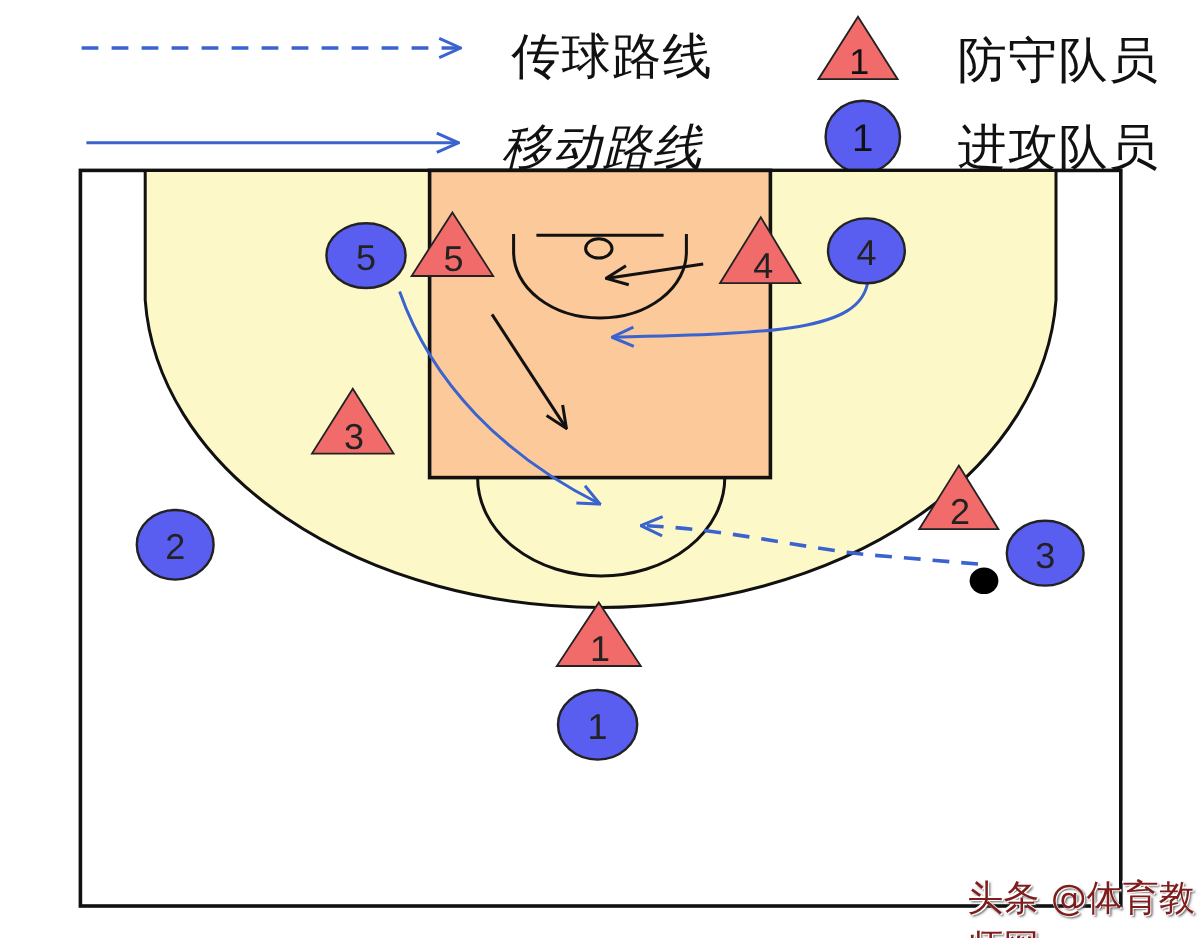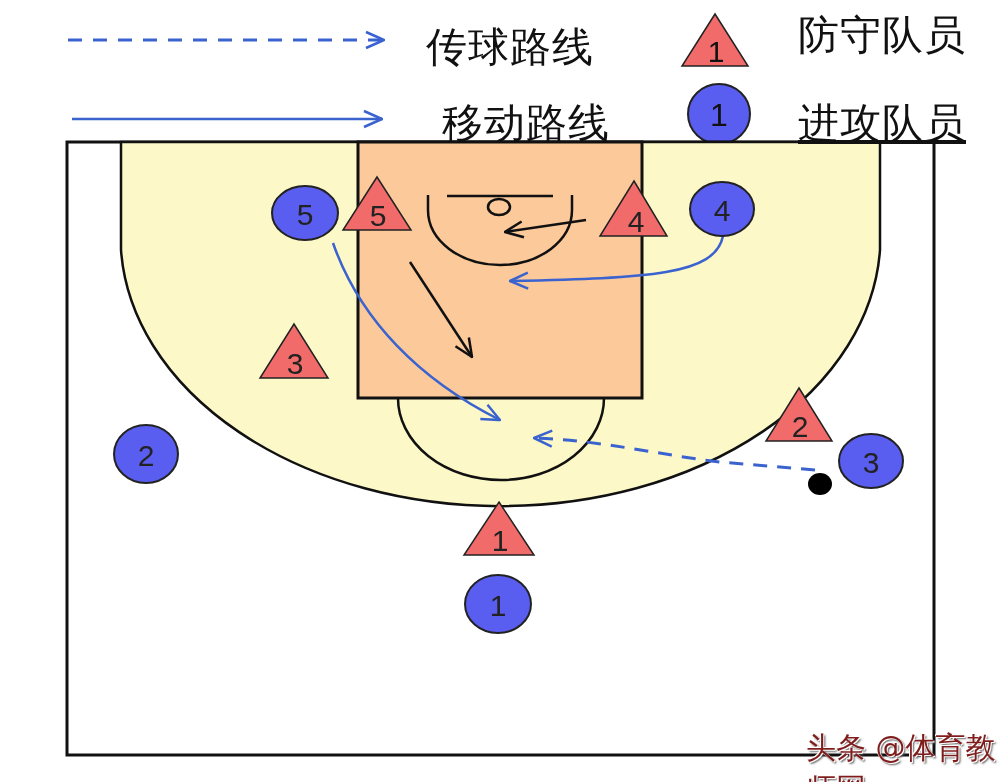--- a/index.html
+++ b/index.html
@@ -91,16 +91,16 @@
     <ellipse cx="722" cy="209" rx="32" ry="27" fill="#5a5ef0" stroke="#222" stroke-width="2"></ellipse>
     <text x="722" y="221" font-size="30" text-anchor="middle" fill="#222" font-family="Liberation Sans, sans-serif">4</text>
   </g>
   <g>
     <ellipse cx="305" cy="213" rx="33" ry="27" fill="#5a5ef0" stroke="#222" stroke-width="2"></ellipse>
     <text x="305" y="225" font-size="30" text-anchor="middle" fill="#222" font-family="Liberation Sans, sans-serif">5</text>
   </g>
 </svg>
 
 <div class="lbl" style="left:426px;top:20px;">传球路线</div>
-<div class="lbl" style="left:442px;top:96px;">移动路线</div>
-<div class="lbl" style="left:798px;top:8px;">防守队员</div>
-<div class="lbl" style="left:798px;top:96px;text-decoration:underline;">进攻队员</div>
+<div class="lbl" style="left:418px;top:96px;font-style:italic;">移动路线</div>
+<div class="lbl" style="left:798px;top:23px;">防守队员</div>
+<div class="lbl" style="left:798px;top:96px;">进攻队员</div>
 <div class="wm">头条 @体育教师网</div>
 
 </body></html>

